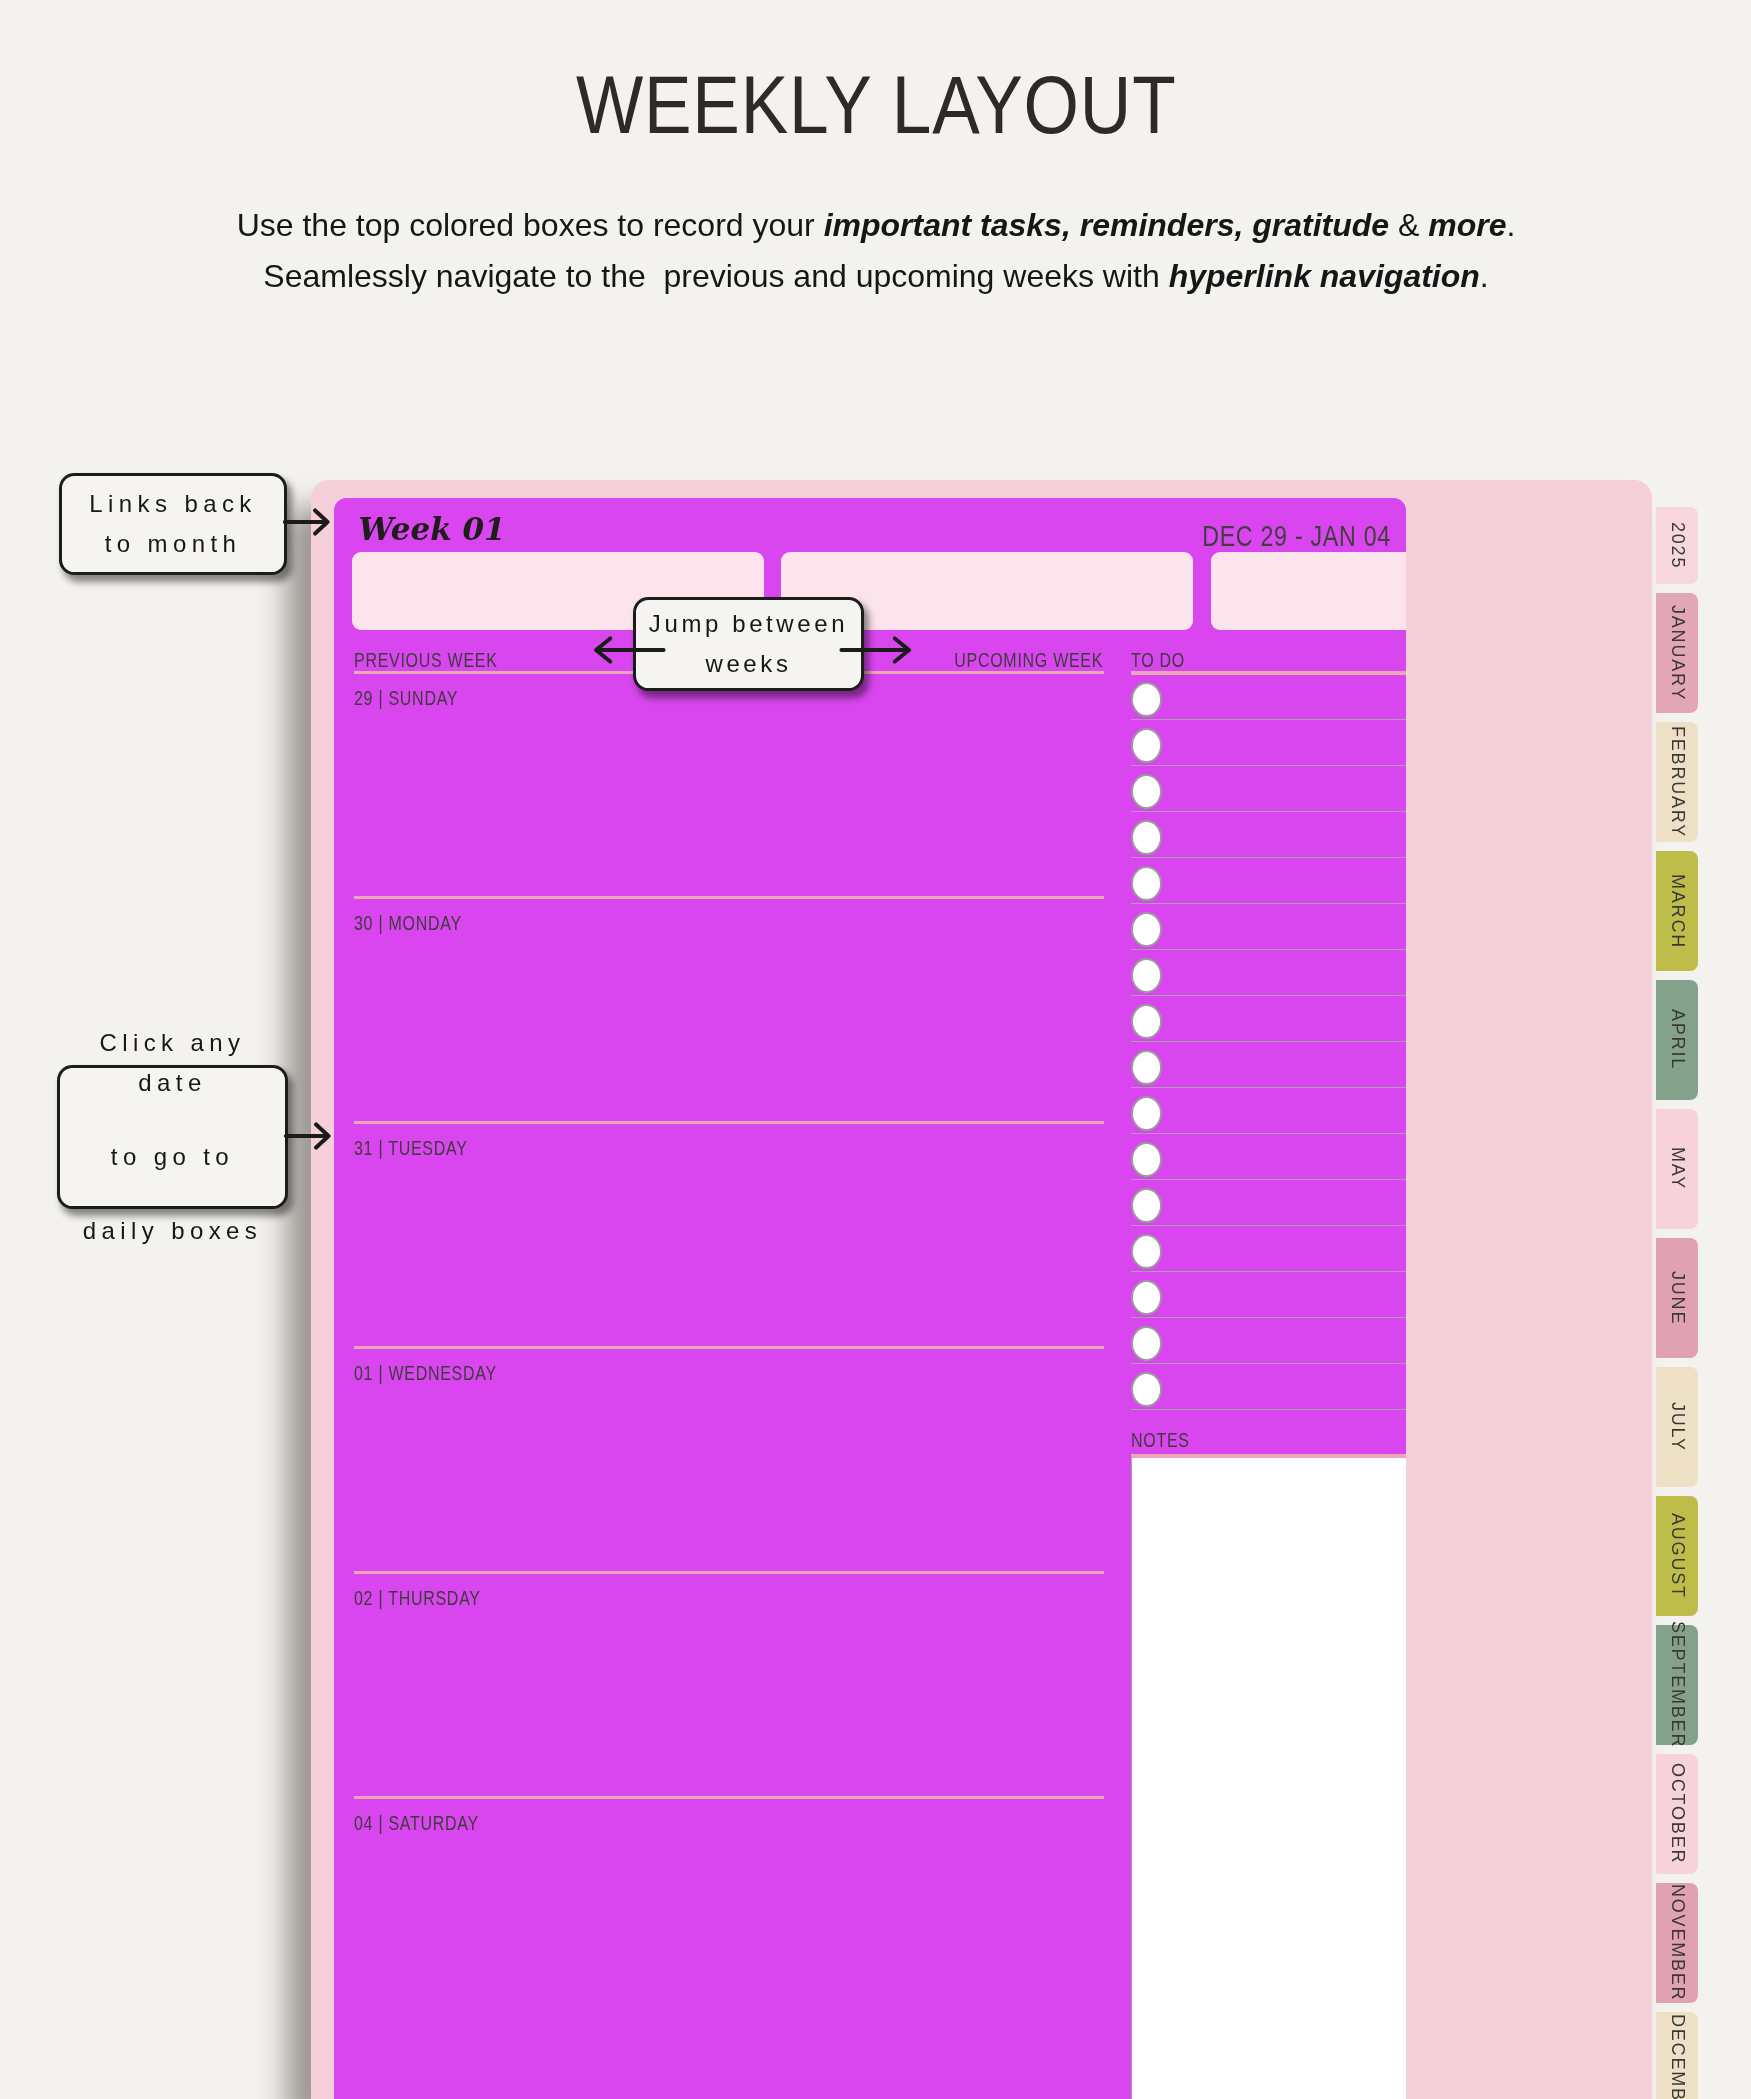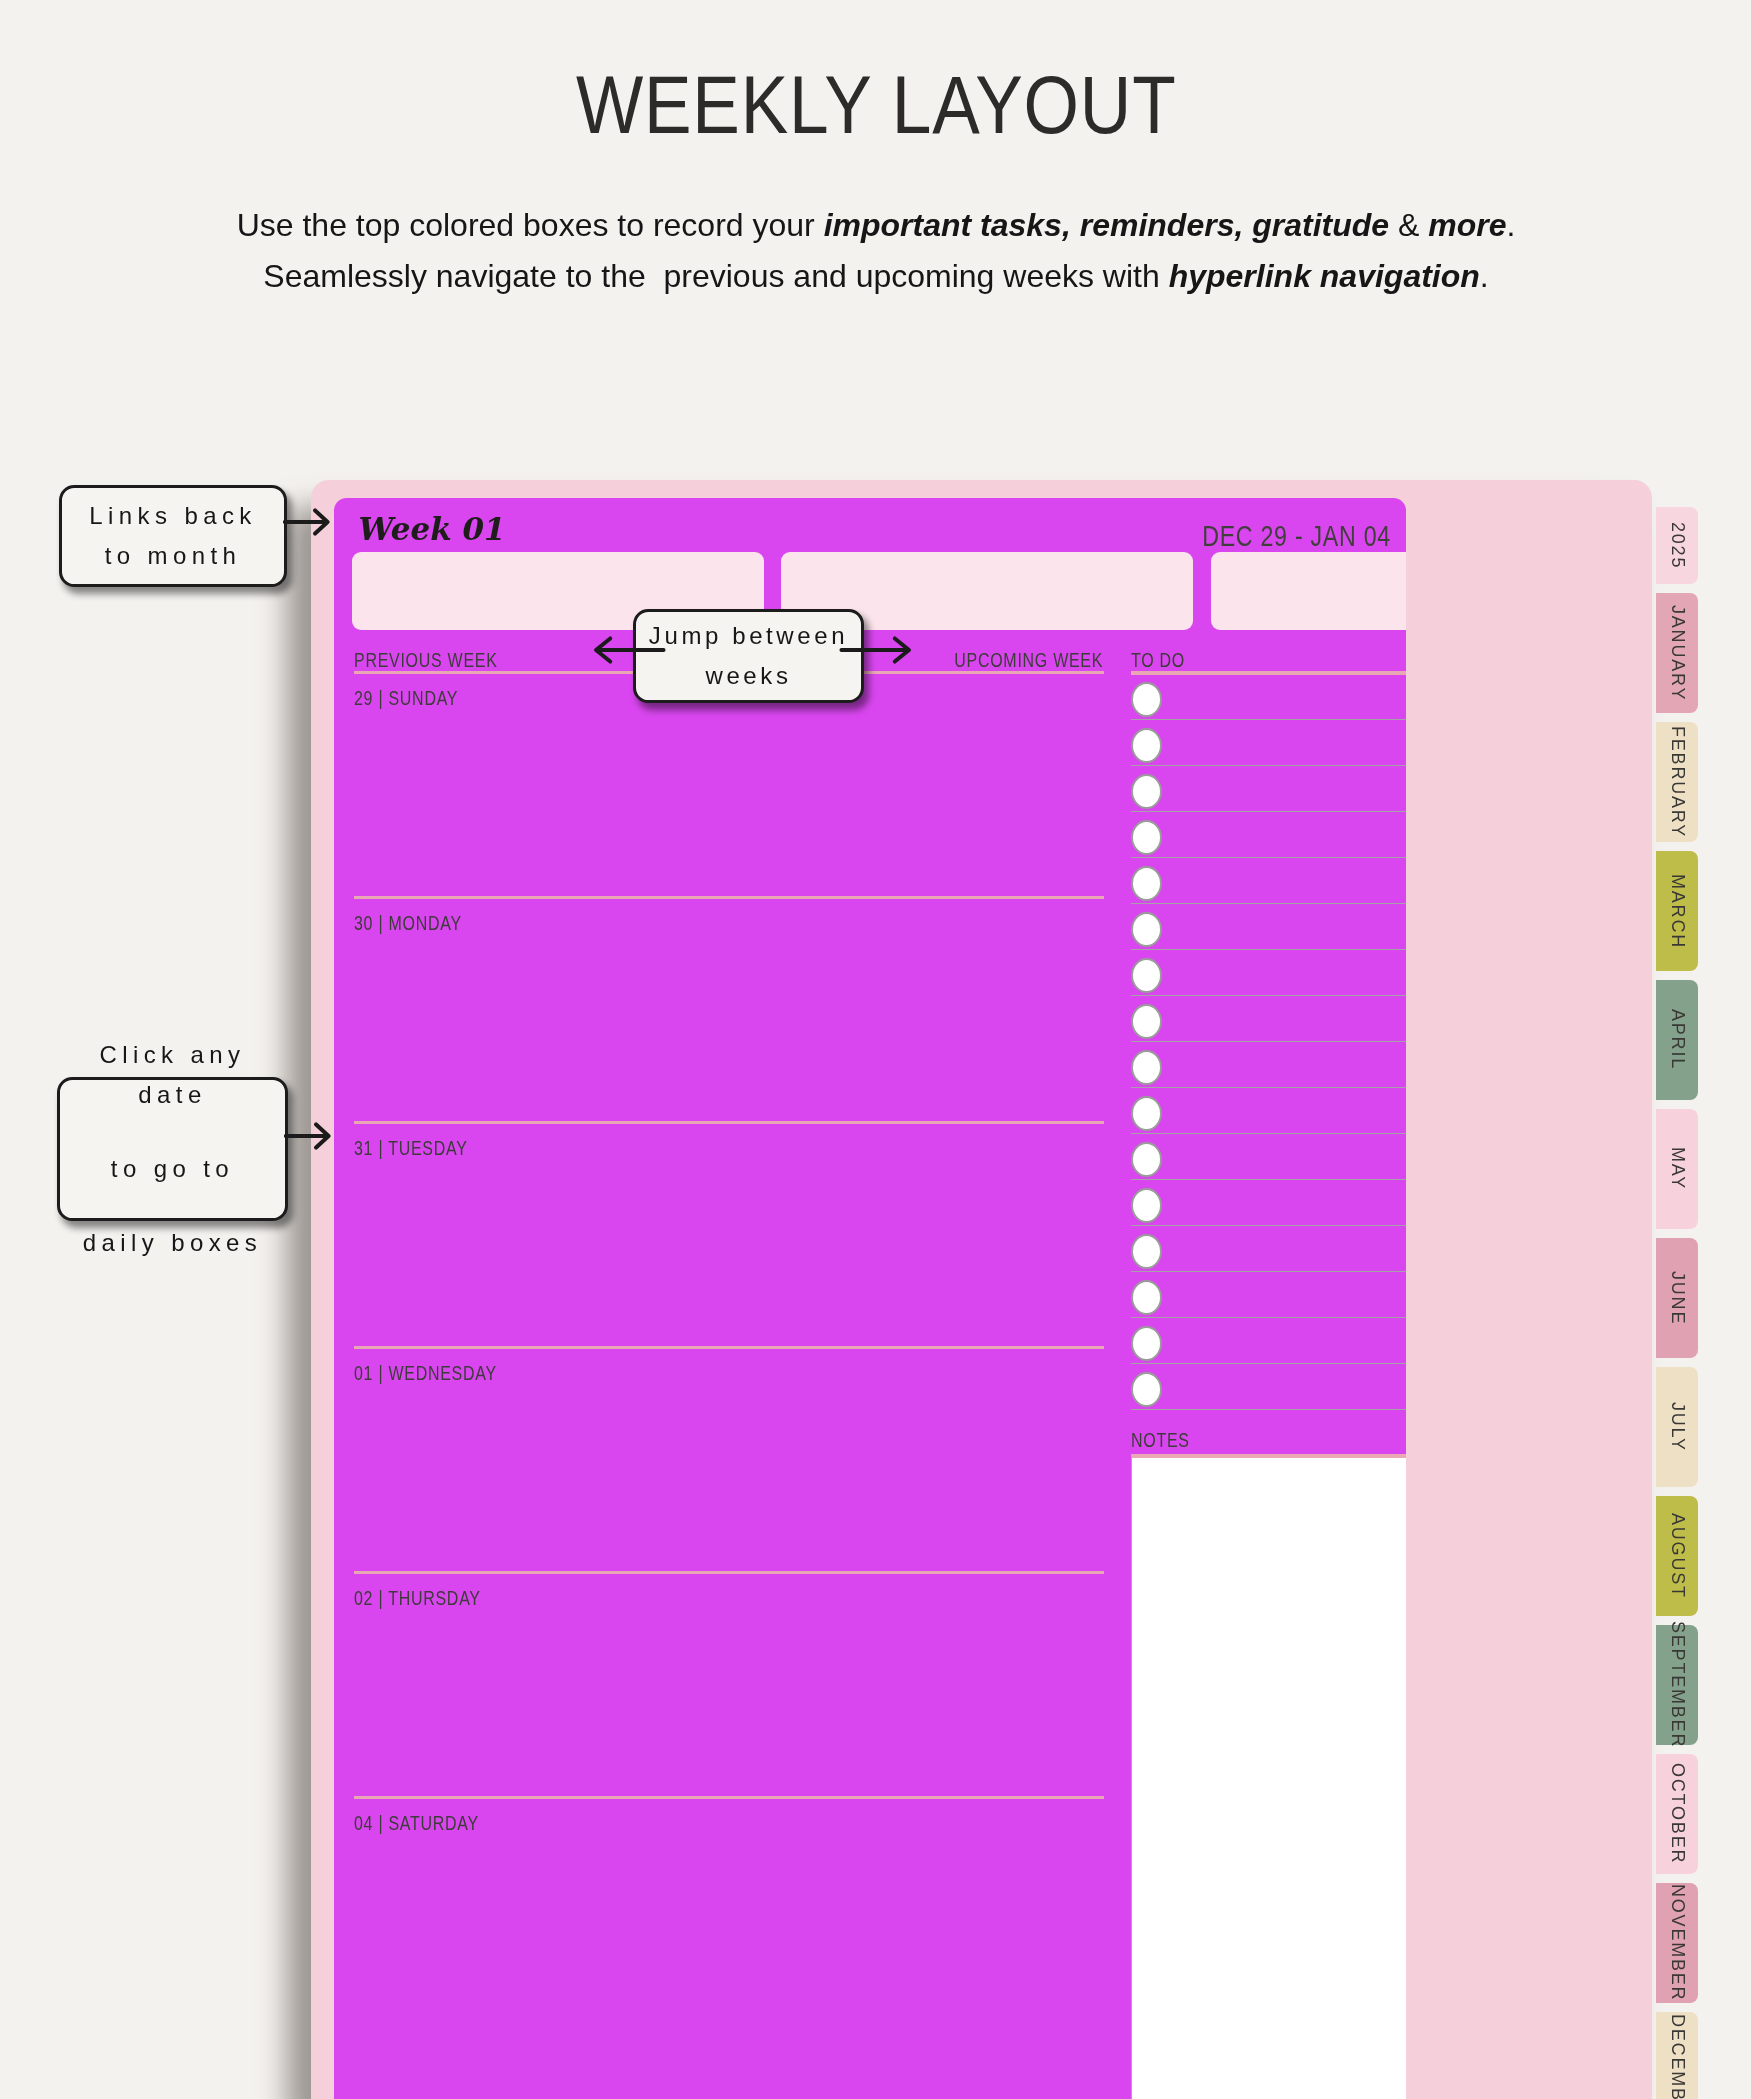--- a/index.html
+++ b/index.html
@@ -62,21 +62,21 @@
   .tab:first-child{margin-top:0;}
   .tab span{writing-mode:vertical-rl;font-size:18px;letter-spacing:1.8px;
             color:#3a3835;white-space:nowrap;}
 
   
   .callout{position:absolute;box-sizing:border-box;background:#f6f4f1;
            border:3.6px solid #1c1c1c;border-radius:15.3px;
            box-shadow:4.5px 6.3px 7.2px rgba(0,0,0,.45);
            display:flex;flex-direction:column;justify-content:center;
            text-align:center;font-size:24px;line-height:40px;
-           letter-spacing:5.4px;color:#171717;margin-top:12px;}
+           letter-spacing:5.4px;color:#171717;}
   .arrow{position:absolute;}
 </style>
 </head>
 <body>
 
 <div class="stage">
 
   <div class="title">
     <span class="squeeze">WEEKLY LAYOUT</span>
   </div>

